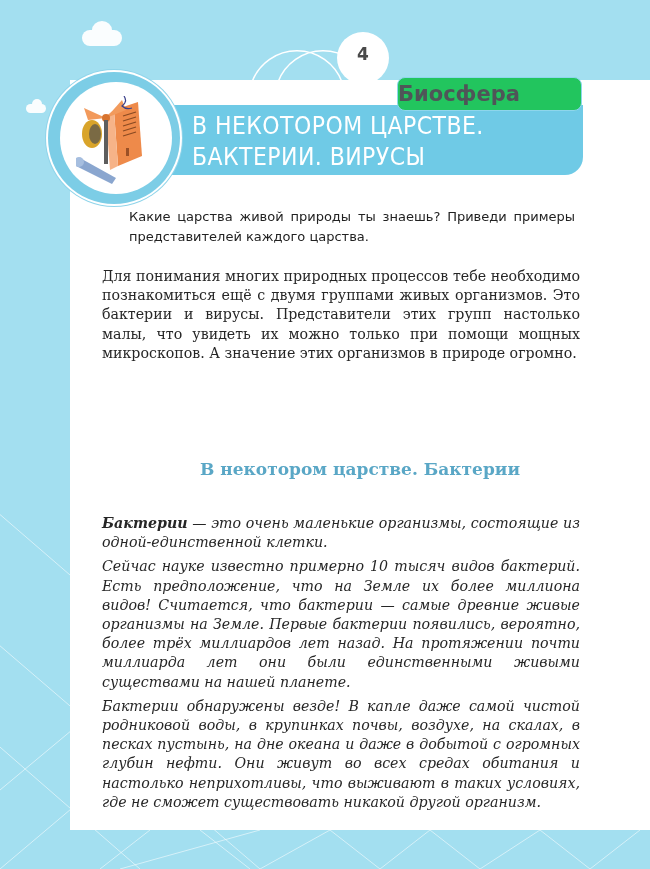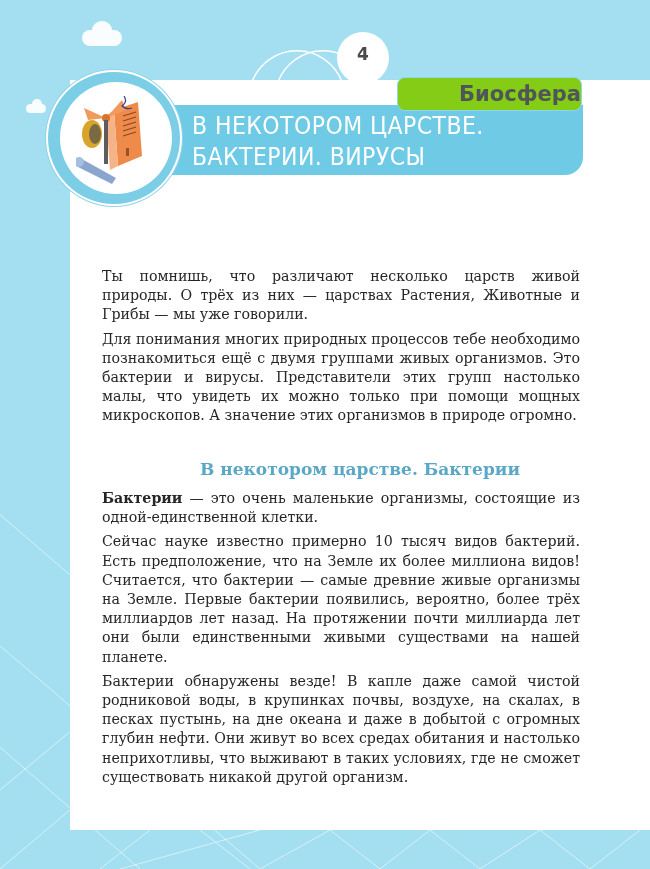--- a/index.html
+++ b/index.html
@@ -50,22 +50,22 @@
       background: #6fcae6; border-radius: 0 0 18px 0;
     }
     .title-text {
       position: absolute; left: 192px; top: 110px;
       font-family: "DejaVu Sans", sans-serif; font-size: 25px; line-height: 31px;
       color: #ffffff; letter-spacing: 0.5px; font-weight: normal;
       transform: scaleX(0.88); transform-origin: left top;
     }
     .subject-tag {
       position: absolute; left: 397px; top: 77px; width: 185px; height: 34px;
-      background: #84cc16; border: 1.5px solid #8ed6ec; border-radius: 8px;
-      display: flex; align-items: center; justify-content: flex-end;
+      background: #22c55e; border: 1.5px solid #8ed6ec; border-radius: 8px;
+      display: flex; align-items: center; justify-content: flex-start;
       font-family: "DejaVu Sans", sans-serif; font-weight: bold; font-size: 21px; color: #4f5558;
     }
 
     .remember {
       position: absolute; left: 87px; top: 203px; width: 500px;
       font-family: "DejaVu Sans", sans-serif;
     }
     .remember-head { display: flex; align-items: center; font-weight: bold; font-size: 13.5px; color: #1a1a1a; }
     .remember-arrow {
       width: 0; height: 0; border-top: 7px solid transparent; border-bottom: 7px solid transparent;
@@ -163,26 +163,26 @@
 <div class="subject-tag">
   <span>Биосфера</span>
 </div>
 
 <div class="title-text">
   <div>В НЕКОТОРОМ ЦАРСТВЕ.</div>
   <div>БАКТЕРИИ. ВИРУСЫ</div>
 </div>
 
 <div class="remember">
+  <div class="remember-body">Какие царства живой природы ты знаешь? Приведи примеры представителей каждого царства.</div>
 </div>
 
 <div class="body-text" style="top:267px;">
-  <p style="text-indent:0;">Ты помнишь, что различают несколько царств живой природы. О трёх из них — царствах Растения, Животные и Грибы — мы уже говорили.</p>
   <p style="text-indent:0;">Для понимания многих природных процессов тебе необходимо познакомиться ещё с двумя группами живых организмов. Это бактерии и вирусы. Представители этих групп настолько малы, что увидеть их можно только при помощи мощных микроскопов. А значение этих организмов в природе огромно.</p>
 </div>
 
 <div class="section-heading">В некотором царстве. Бактерии</div>
 
-<div class="body-text" style="top:489px;">
+<div class="body-text" style="top:514px;font-style:italic;">
   <p><b class="term">Бактерии</b><span> — это очень маленькие организмы, состоящие из одной-единственной клетки.</span></p>
   <p>Сейчас науке известно примерно 10 тысяч видов бактерий. Есть предположение, что на Земле их более миллиона видов! Считается, что бактерии — самые древние живые организмы на Земле. Первые бактерии появились, вероятно, более трёх миллиардов лет назад. На протяжении почти миллиарда лет они были единственными живыми существами на нашей планете.</p>
   <p>Бактерии обнаружены везде! В капле даже самой чистой родниковой воды, в крупинках почвы, воздухе, на скалах, в песках пустынь, на дне океана и даже в добытой с огромных глубин нефти. Они живут во всех средах обитания и настолько неприхотливы, что выживают в таких условиях, где не сможет существовать никакой другой организм.</p>
 </div>
 
 </body></html>

